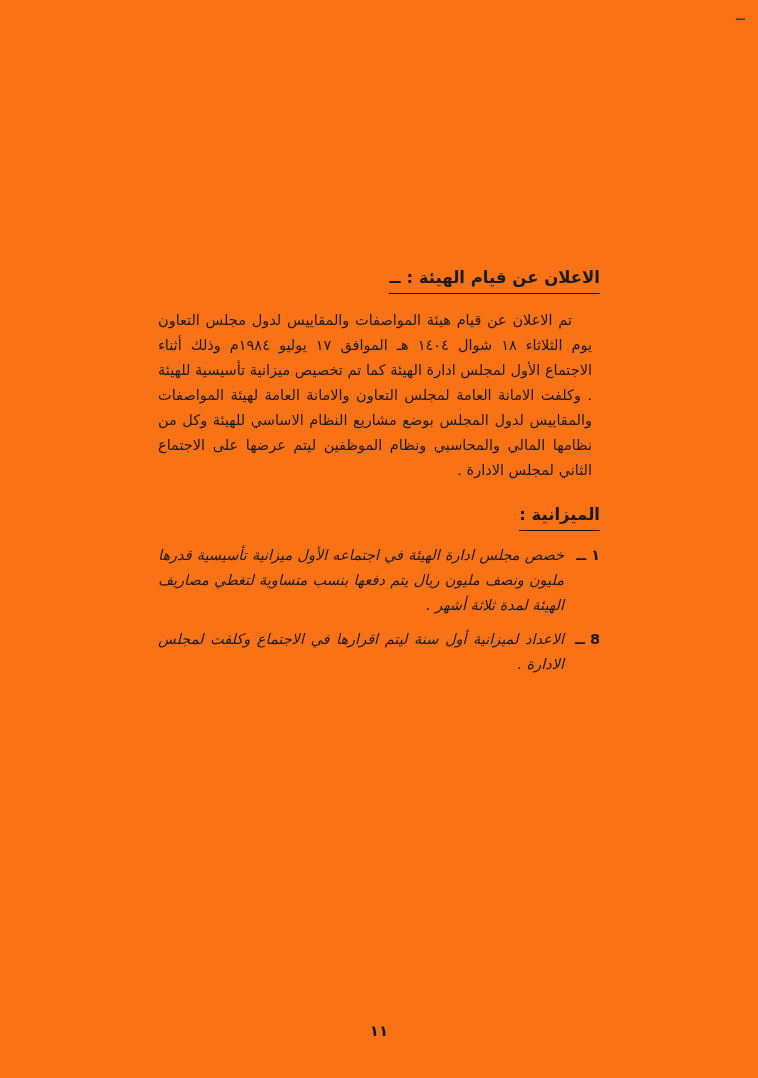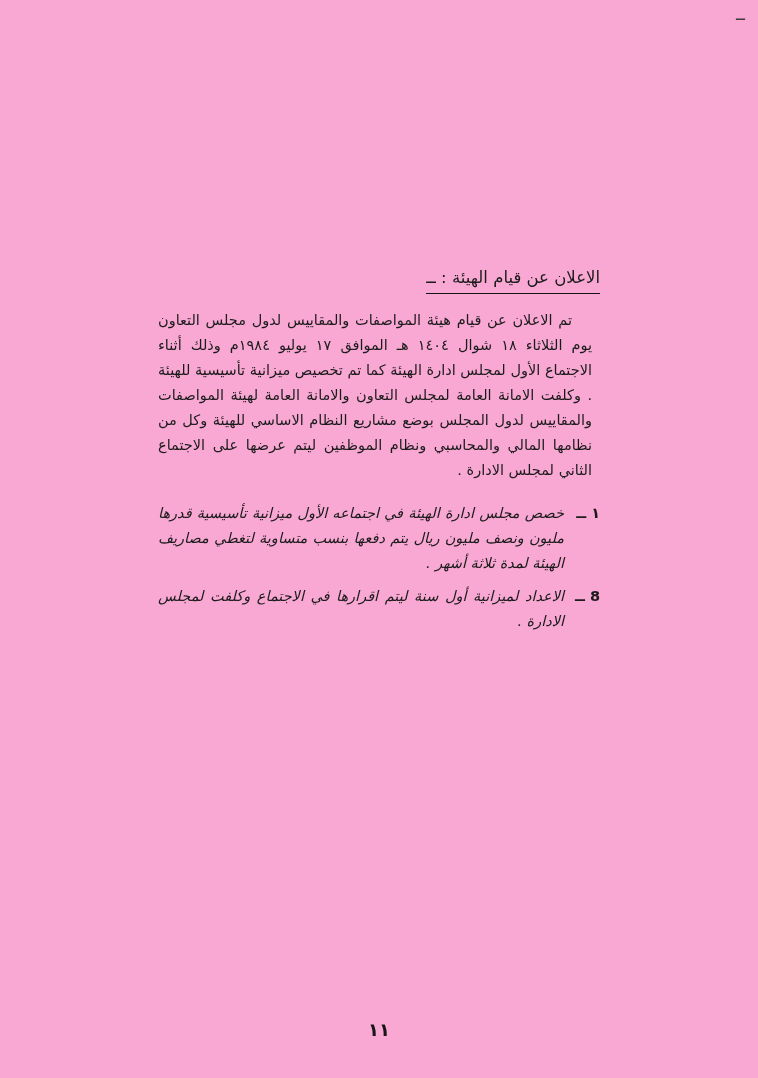--- a/index.html
+++ b/index.html
@@ -8,21 +8,21 @@
     width: 758px;
     height: 1078px;
     background: #e9e9e9;
     font-family: "DejaVu Sans", "Liberation Sans", sans-serif;
     position: relative;
     overflow: hidden;
   }
   .scan-page {
     position: absolute;
     inset: 0;
-    background: #f9a8d4;
+    background: #f97316;
     color: #1b1b1b;
   }
   .corner-dash {
     position: absolute;
     top: 8px;
     right: 13px;
     font-size: 13px;
     font-weight: bold;
     color: #3a3a3a;
     letter-spacing: -1px;
@@ -32,21 +32,21 @@
     top: 266px;
     right: 158px;
     width: 442px;
     direction: rtl;
     text-align: right;
     font-size: 14.5px;
     line-height: 1.72;
   }
   .doc-heading {
     font-size: 16.5px;
-    font-weight: normal;
+    font-weight: bold;
     margin: 0 0 14px 0;
     line-height: 1.4;
   }
   .doc-heading .underlined {
     display: inline-block;
     border-bottom: 1.6px solid #141414;
     padding-bottom: 4px;
   }
   .body-par {
     margin: 0 8px 18px 0;
@@ -79,41 +79,44 @@
   }
   .closing {
     margin-top: 28px;
   }
   .page-number {
     position: absolute;
     bottom: 38px;
     left: 0;
     width: 100%;
     text-align: center;
-    font-size: 18px;
+    font-size: 15px;
     font-weight: bold;
     color: #161616;
     direction: rtl;
   }
 </style>
 </head>
 <body>
 
 <div class="scan-page">
 
   <span class="corner-dash">ــ</span>
 
   <div class="content">
 
     <h2 class="doc-heading">
       <span class="underlined">الاعلان عن قيام الهيئة : ــ</span>
     </h2>
 
     <p class="body-par indent">تم الاعلان عن قيام هيئة المواصفات والمقاييس لدول مجلس التعاون يوم الثلاثاء ١٨ شوال ١٤٠٤ هـ الموافق ١٧ يوليو ١٩٨٤م وذلك أثناء الاجتماع الأول لمجلس ادارة الهيئة كما تم تخصيص ميزانية تأسيسية للهيئة . وكلفت الامانة العامة لمجلس التعاون والامانة العامة لهيئة المواصفات والمقاييس لدول المجلس بوضع مشاريع النظام الاساسي للهيئة وكل من نظامها المالي والمحاسبي ونظام الموظفين ليتم عرضها على الاجتماع الثاني لمجلس الادارة .</p>
 
+    <h2 class="doc-heading budget-heading">
+      <span class="underlined">الميزانية :</span>
+    </h2>
 
     <div class="list">
 
       <div class="list-item">
         <span class="num">١ ــ</span>
         <span class="item-text">خصص مجلس ادارة الهيئة في اجتماعه الأول ميزانية تأسيسية قدرها مليون ونصف مليون ريال يتم دفعها بنسب متساوية لتغطي مصاريف الهيئة لمدة ثلاثة أشهر .</span>
       </div>
 
       <div class="list-item">
         <span class="num">8 ــ</span>

